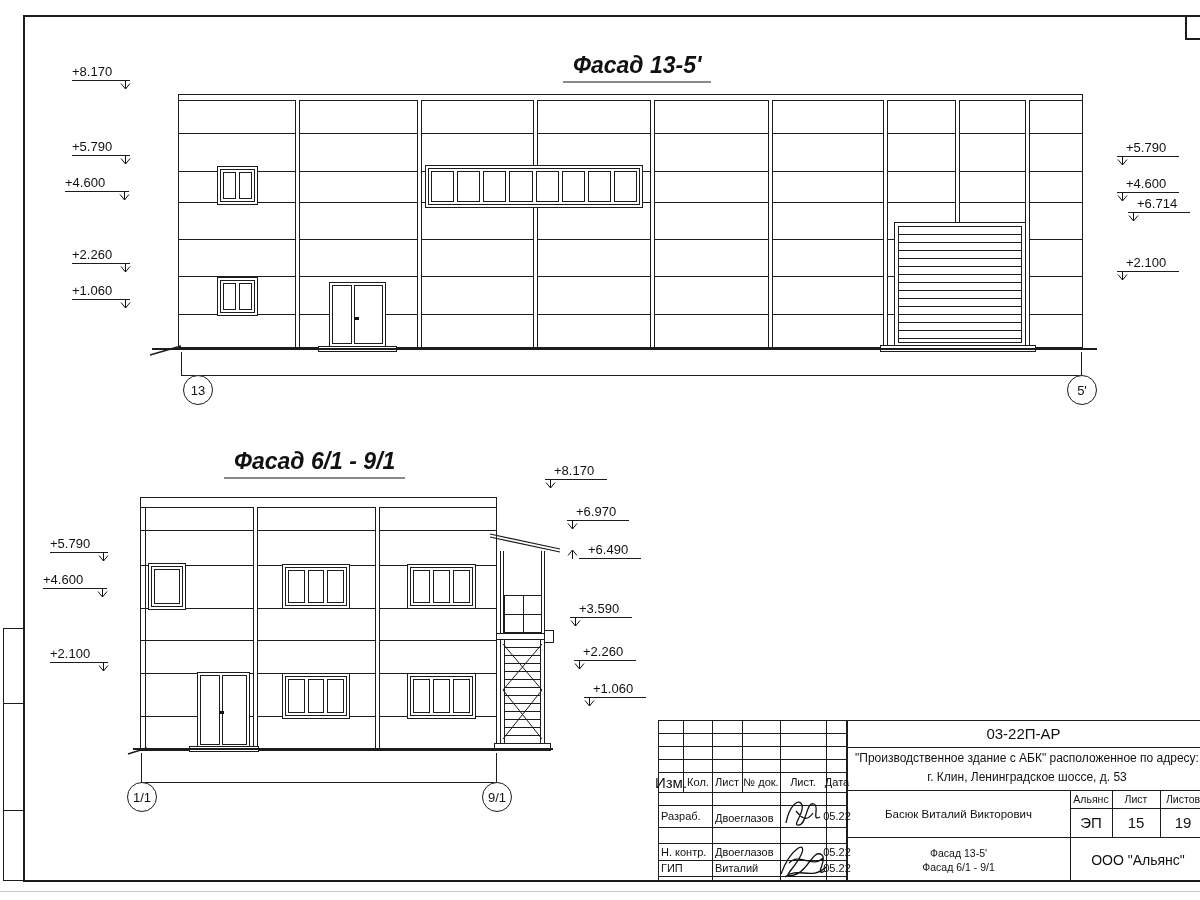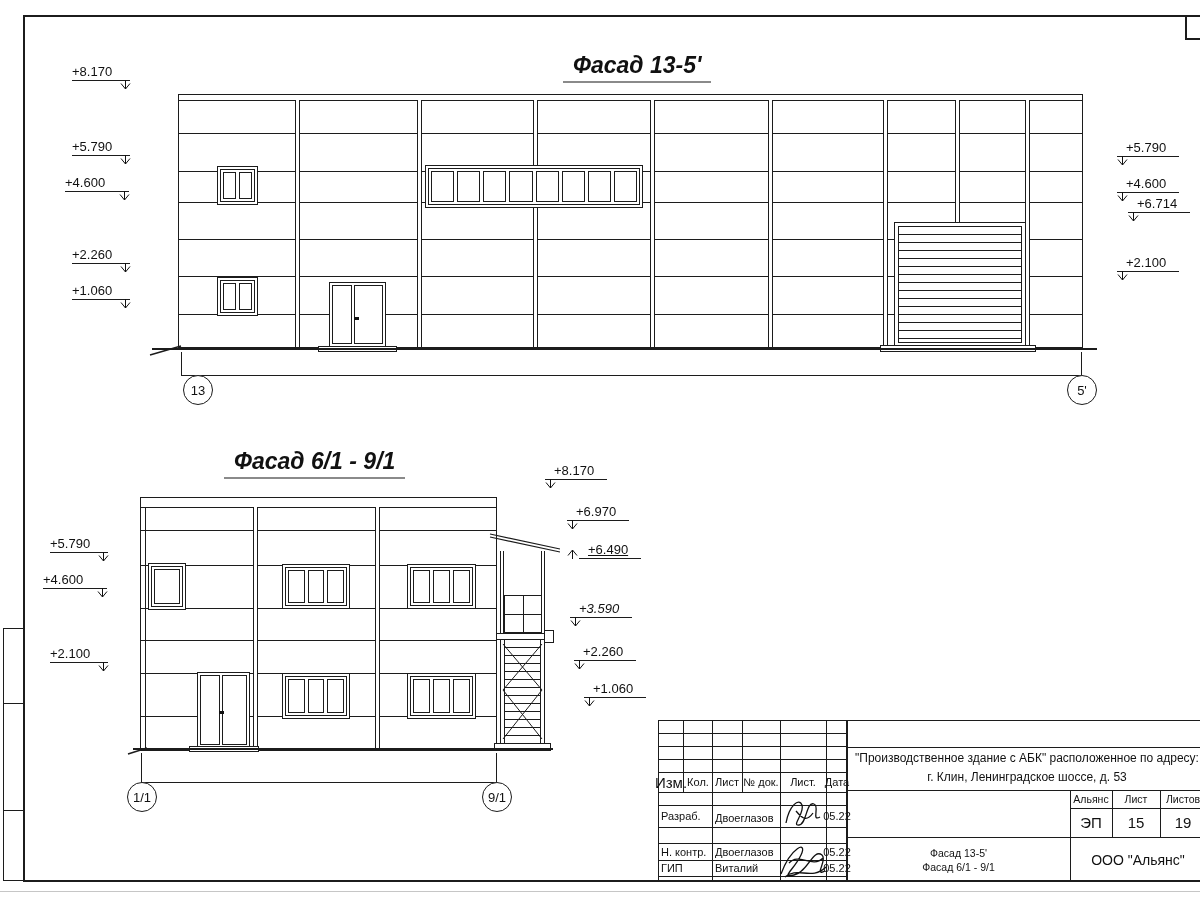--- a/index.html
+++ b/index.html
@@ -280,27 +280,27 @@
     <svg class="arr" style="left:-1px;top:16px;" width="13" height="10" viewBox="0 0 13 10">
         <path d="M6.5,0 L6.5,9 M2,3.5 L6.5,9 L11,3.5" fill="none" stroke="#111"></path>
       </svg>
   </div>
   <div class="mark mark-r" style="left:567px;top:504px;width:62px;">
     <span>+6.970</span>
     <svg class="arr" style="left:-1px;top:16px;" width="13" height="10" viewBox="0 0 13 10">
         <path d="M6.5,0 L6.5,9 M2,3.5 L6.5,9 L11,3.5" fill="none" stroke="#111"></path>
       </svg>
   </div>
-  <div class="mark mark-r" style="left:579px;top:542px;width:62px;text-decoration:underline;">
+  <div class="mark mark-r" style="left:579px;top:542px;width:62px;">
     <span>+6.490</span>
     <svg class="arr" style="left:-13px;top:7px;" width="13" height="10" viewBox="0 0 13 10">
         <path d="M6.5,10 L6.5,1 M2,6.5 L6.5,1 L11,6.5" fill="none" stroke="#111"></path>
       </svg>
   </div>
-  <div class="mark mark-r" style="left:570px;top:601px;width:62px;font-style:italic;">
+  <div class="mark mark-r" style="left:570px;top:601px;width:62px;">
     <span>+3.590</span>
     <svg class="arr" style="left:-1px;top:16px;" width="13" height="10" viewBox="0 0 13 10">
         <path d="M6.5,0 L6.5,9 M2,3.5 L6.5,9 L11,3.5" fill="none" stroke="#111"></path>
       </svg>
   </div>
   <div class="mark mark-r" style="left:574px;top:644px;width:62px;">
     <span>+2.260</span>
     <svg class="arr" style="left:-1px;top:16px;" width="13" height="10" viewBox="0 0 13 10">
         <path d="M6.5,0 L6.5,9 M2,3.5 L6.5,9 L11,3.5" fill="none" stroke="#111"></path>
       </svg>
@@ -352,24 +352,26 @@
 
   <div class="rect" style="left:846px;top:720px;width:360px;height:162px;background:transparent;"></div>
   <div class="hline" style="left:847px;top:747px;width:353px;"></div>
   <div class="hline" style="left:847px;top:790px;width:353px;"></div>
   <div class="hline" style="left:847px;top:837px;width:353px;"></div>
   <div class="hline" style="left:1070px;top:808px;width:130px;"></div>
   <div class="vline" style="left:1070px;top:790px;height:92px;"></div>
   <div class="vline" style="left:1112px;top:790px;height:47px;"></div>
   <div class="vline" style="left:1160px;top:790px;height:47px;"></div>
 
+  <div class="tb-cell" style="left:847px;top:720px;width:353px;height:27px;font-size:15px;">03-22П-АР</div>
   <div class="abs" style="left:847px;top:749px;width:360px;height:40px;text-align:center;font-size:12px;line-height:19px;">
     <div>"Производственное здание с АБК" расположенное по адресу:</div>
     <div>г. Клин, Ленинградское шоссе, д. 53</div>
   </div>
+  <div class="tb-cell" style="left:847px;top:790px;width:223px;height:47px;font-size:11.5px;">Басюк Виталий Викторович</div>
   <div class="tb-cell" style="left:1070px;top:790px;width:42px;height:18px;font-size:10.5px;">Альянс</div>
   <div class="tb-cell" style="left:1112px;top:790px;width:48px;height:18px;font-size:10.5px;">Лист</div>
   <div class="tb-cell" style="left:1160px;top:790px;width:46px;height:18px;font-size:10.5px;">Листов</div>
   <div class="tb-cell" style="left:1070px;top:808px;width:42px;height:29px;font-size:15px;">ЭП</div>
   <div class="tb-cell" style="left:1112px;top:808px;width:48px;height:29px;font-size:15px;">15</div>
   <div class="tb-cell" style="left:1160px;top:808px;width:46px;height:29px;font-size:15px;">19</div>
   <div class="abs" style="left:847px;top:846px;width:223px;height:32px;text-align:center;font-size:10.5px;line-height:14px;">
     <div>Фасад 13-5'</div>
     <div>Фасад 6/1 - 9/1</div>
   </div>

